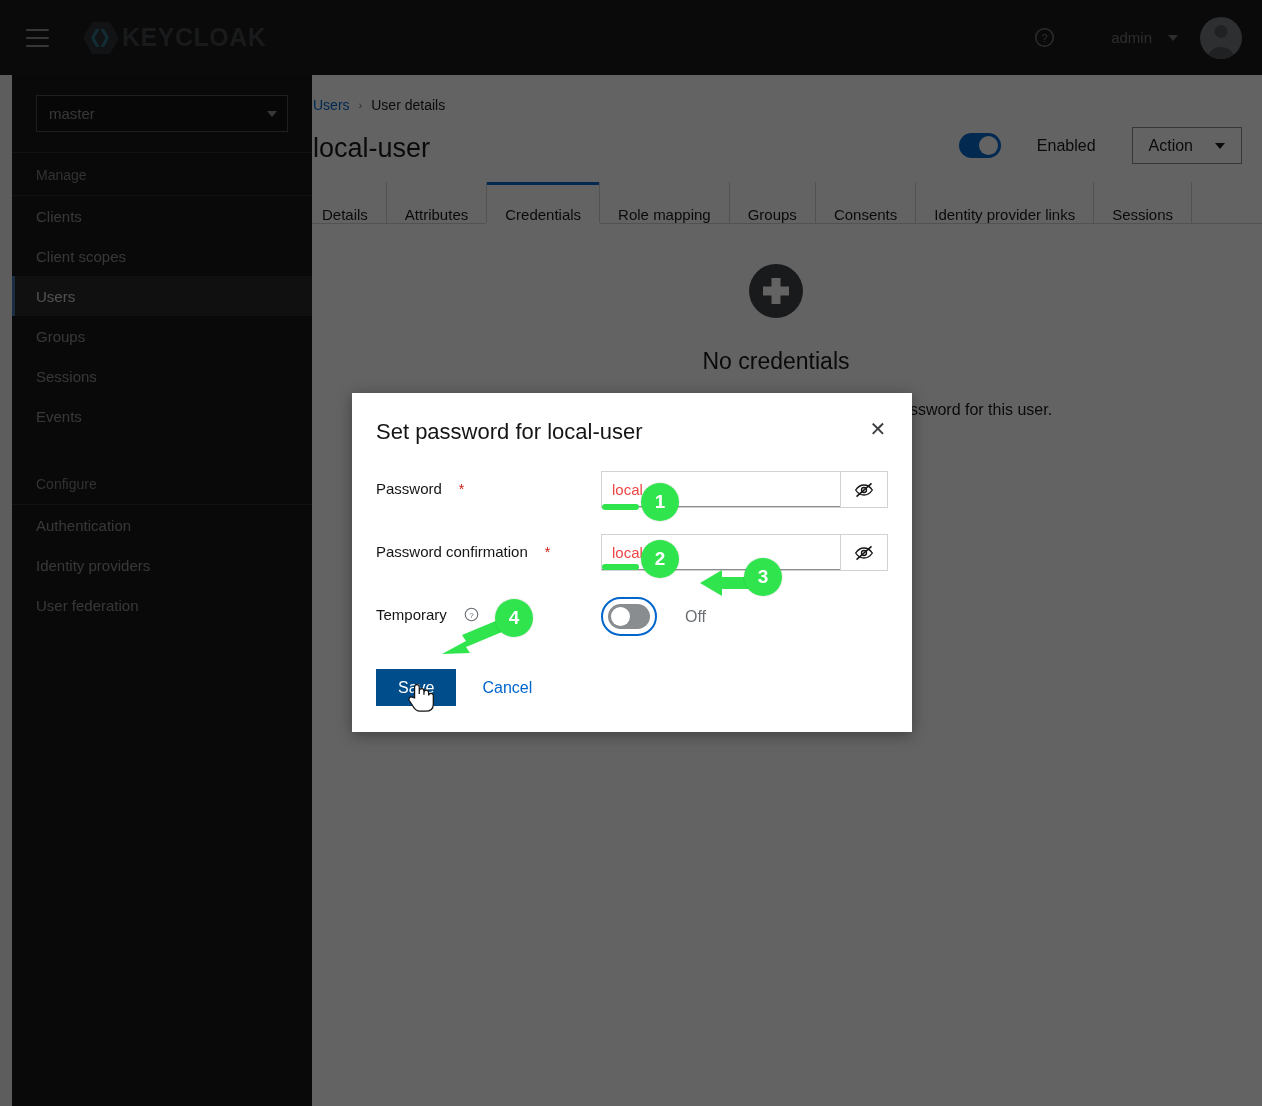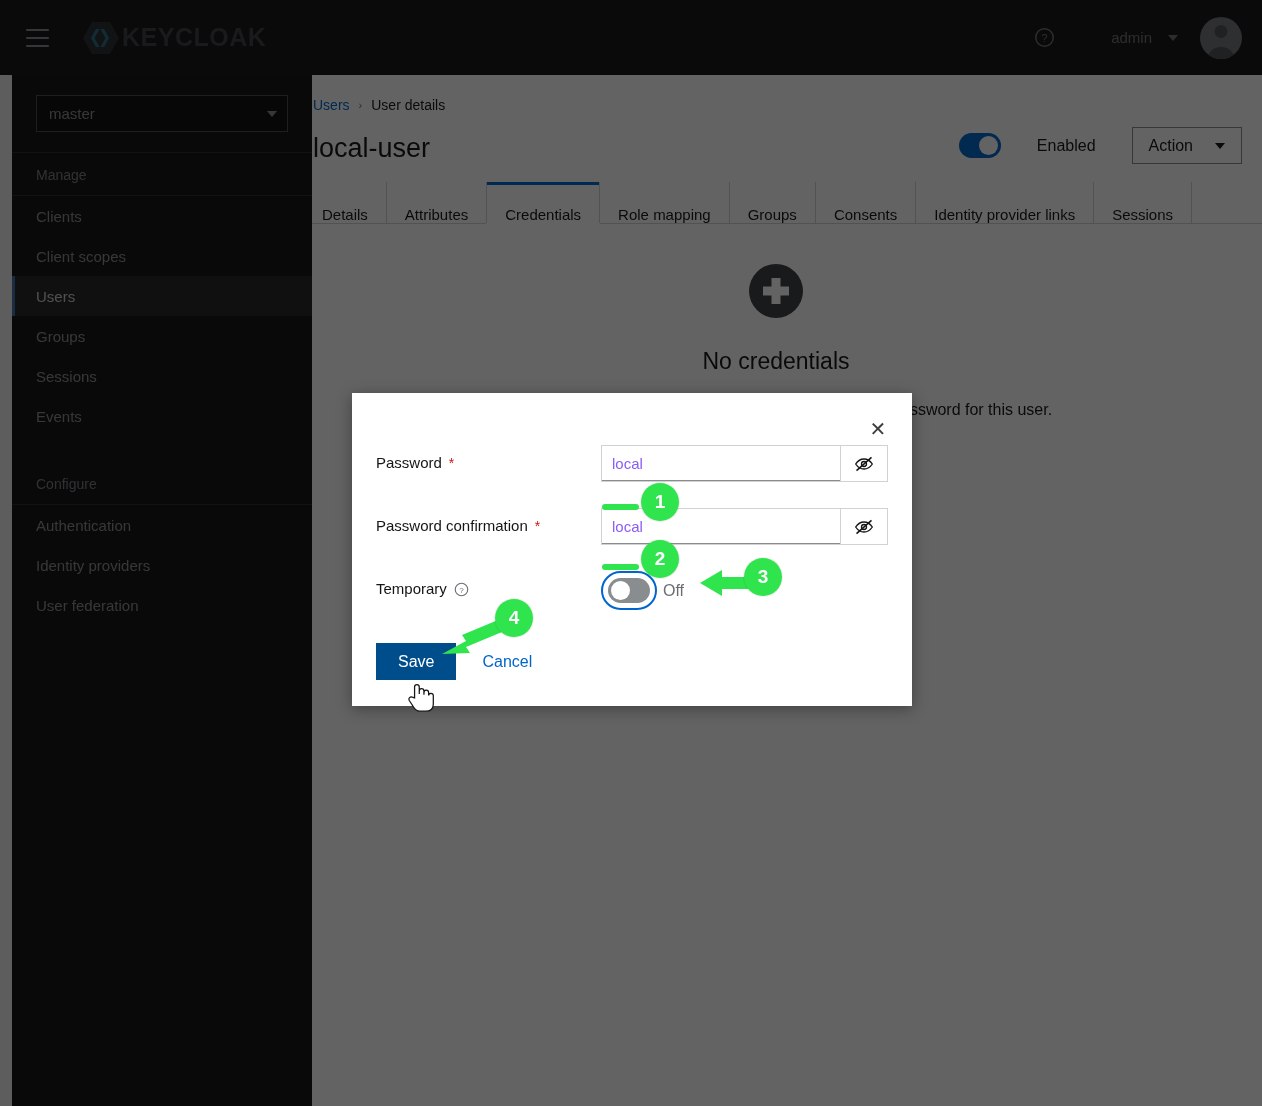--- a/index.html
+++ b/index.html
@@ -366,22 +366,22 @@
     align-items: flex-start;
     margin-top: 26px;
     position: relative;
   }
   .form-label {
     width: 225px;
     font-size: 15px;
     color: #151515;
     padding-top: 9px;
     display: flex;
-    align-items: flex-end;
-    gap: 7px;
+    align-items: center;
+    gap: 17px;
     flex: 0 0 auto;
   }
   .req-star {
     color: #c9190b;
     font-size: 14px;
   }
   .help-inline {
     width: 16px; height: 16px;
     display: inline-flex;
     align-items: center; justify-content: center;
@@ -391,39 +391,39 @@
     display: flex;
     width: 288px;
     border: 1px solid #d2d2d2;
     height: 37px;
   }
   .input-group .txt {
     flex: 1;
     border: none;
     border-bottom: 1px solid #8a8d90;
     font-size: 15px;
-    color: #8b5cf6;
+    color: #ef4444;
     padding: 0 10px;
     outline: none;
     background: #fff;
     font-family: "Liberation Sans", sans-serif;
   }
   .eye-btn {
     width: 47px;
     border-left: 1px solid #d2d2d2;
     display: flex;
     align-items: center;
     justify-content: center;
     cursor: pointer;
     background: #fff;
   }
   .switch-wrap {
     display: flex;
     align-items: center;
-    gap: 6px;
+    gap: 28px;
   }
   .focus-ring {
     padding: 5px;
     border: 2px solid #06c;
     border-radius: 20px;
     display: inline-flex;
   }
   .kc-switch.off {
     background: #8a8d90;
   }
@@ -628,20 +628,21 @@
     <div class="empty-state">
       <div class="empty-icon"></div>
       <div class="empty-title">No credentials</div>
       <div class="empty-desc">This user does not have any credentials. You can set a password for this user.</div>
     </div>
   </div>
 
   <div class="overlay"></div>
 
   <div class="modal">
+    <div class="modal-title">Set password for local-user</div>
     <div class="modal-close">✕</div>
 
     <div class="form-row">
       <div class="form-label">
         <span>Password</span>
         <span class="req-star">*</span>
       </div>
       <div class="input-group">
         <input class="txt" type="text" value="local" style="">
         <div class="eye-btn">

